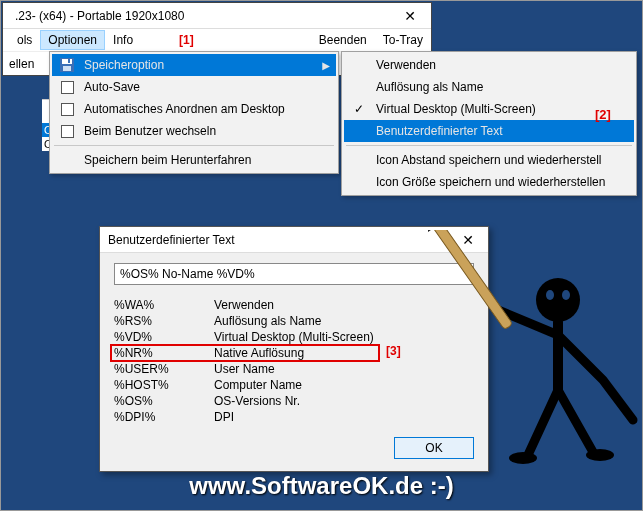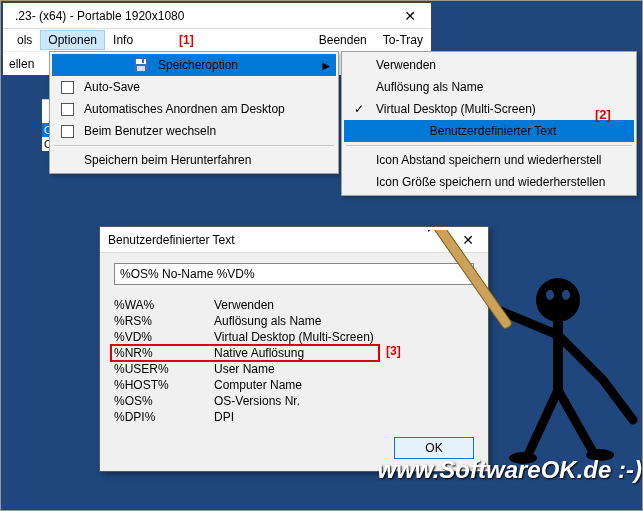--- a/index.html
+++ b/index.html
@@ -81,21 +81,21 @@
     align-items: center;
     padding: 0 24px 0 4px;
     position: relative;
     white-space: nowrap;
   }
   .menu .mi .icon-slot {
     width: 22px; height: 22px;
     display: flex; align-items: center; justify-content: center;
     margin-right: 6px;
   }
-  .menu .mi.hi { background: #0078d7; color: #000000; justify-content: center; }
+  .menu .mi.hi { background: #0078d7; color: #e5e5e5; }
   .menu .mi .arrow {
     position: absolute; right: 6px; top: 50%;
     transform: translateY(-50%);
     font-size: 10px;
   }
   .menu .sep { height: 1px; background: #c8c8c8; margin: 3px 2px; }
   .menu1 { top: 50px; left: 48px; width: 290px; }
   .menu2 { top: 50px; left: 340px; width: 296px; }
   .ann-red-2 {
     position: absolute;
@@ -150,28 +150,27 @@
     min-width: 80px;
     height: 22px;
     border: 1px solid #0078d7;
     background: #e5f1fb;
     font-size: 12px;
     cursor: pointer;
   }
   
   .footer-text {
     position: absolute;
-    bottom: 26px;
+    bottom: 10px;
     left: 0; right: 0;
-    text-align: right;
+    text-align: center;
     color: #fff;
     font-family: "Comic Sans MS", cursive, sans-serif;
     font-size: 24px;
     font-weight: bold;
-    font-style: italic;
     text-shadow: 1px 1px 2px #000;
   }
   
   .figure {
     position: absolute;
     right: -6px; bottom: 40px;
     width: 220px; height: 240px;
   }
   
   .floppy-icon svg { display: block; }

